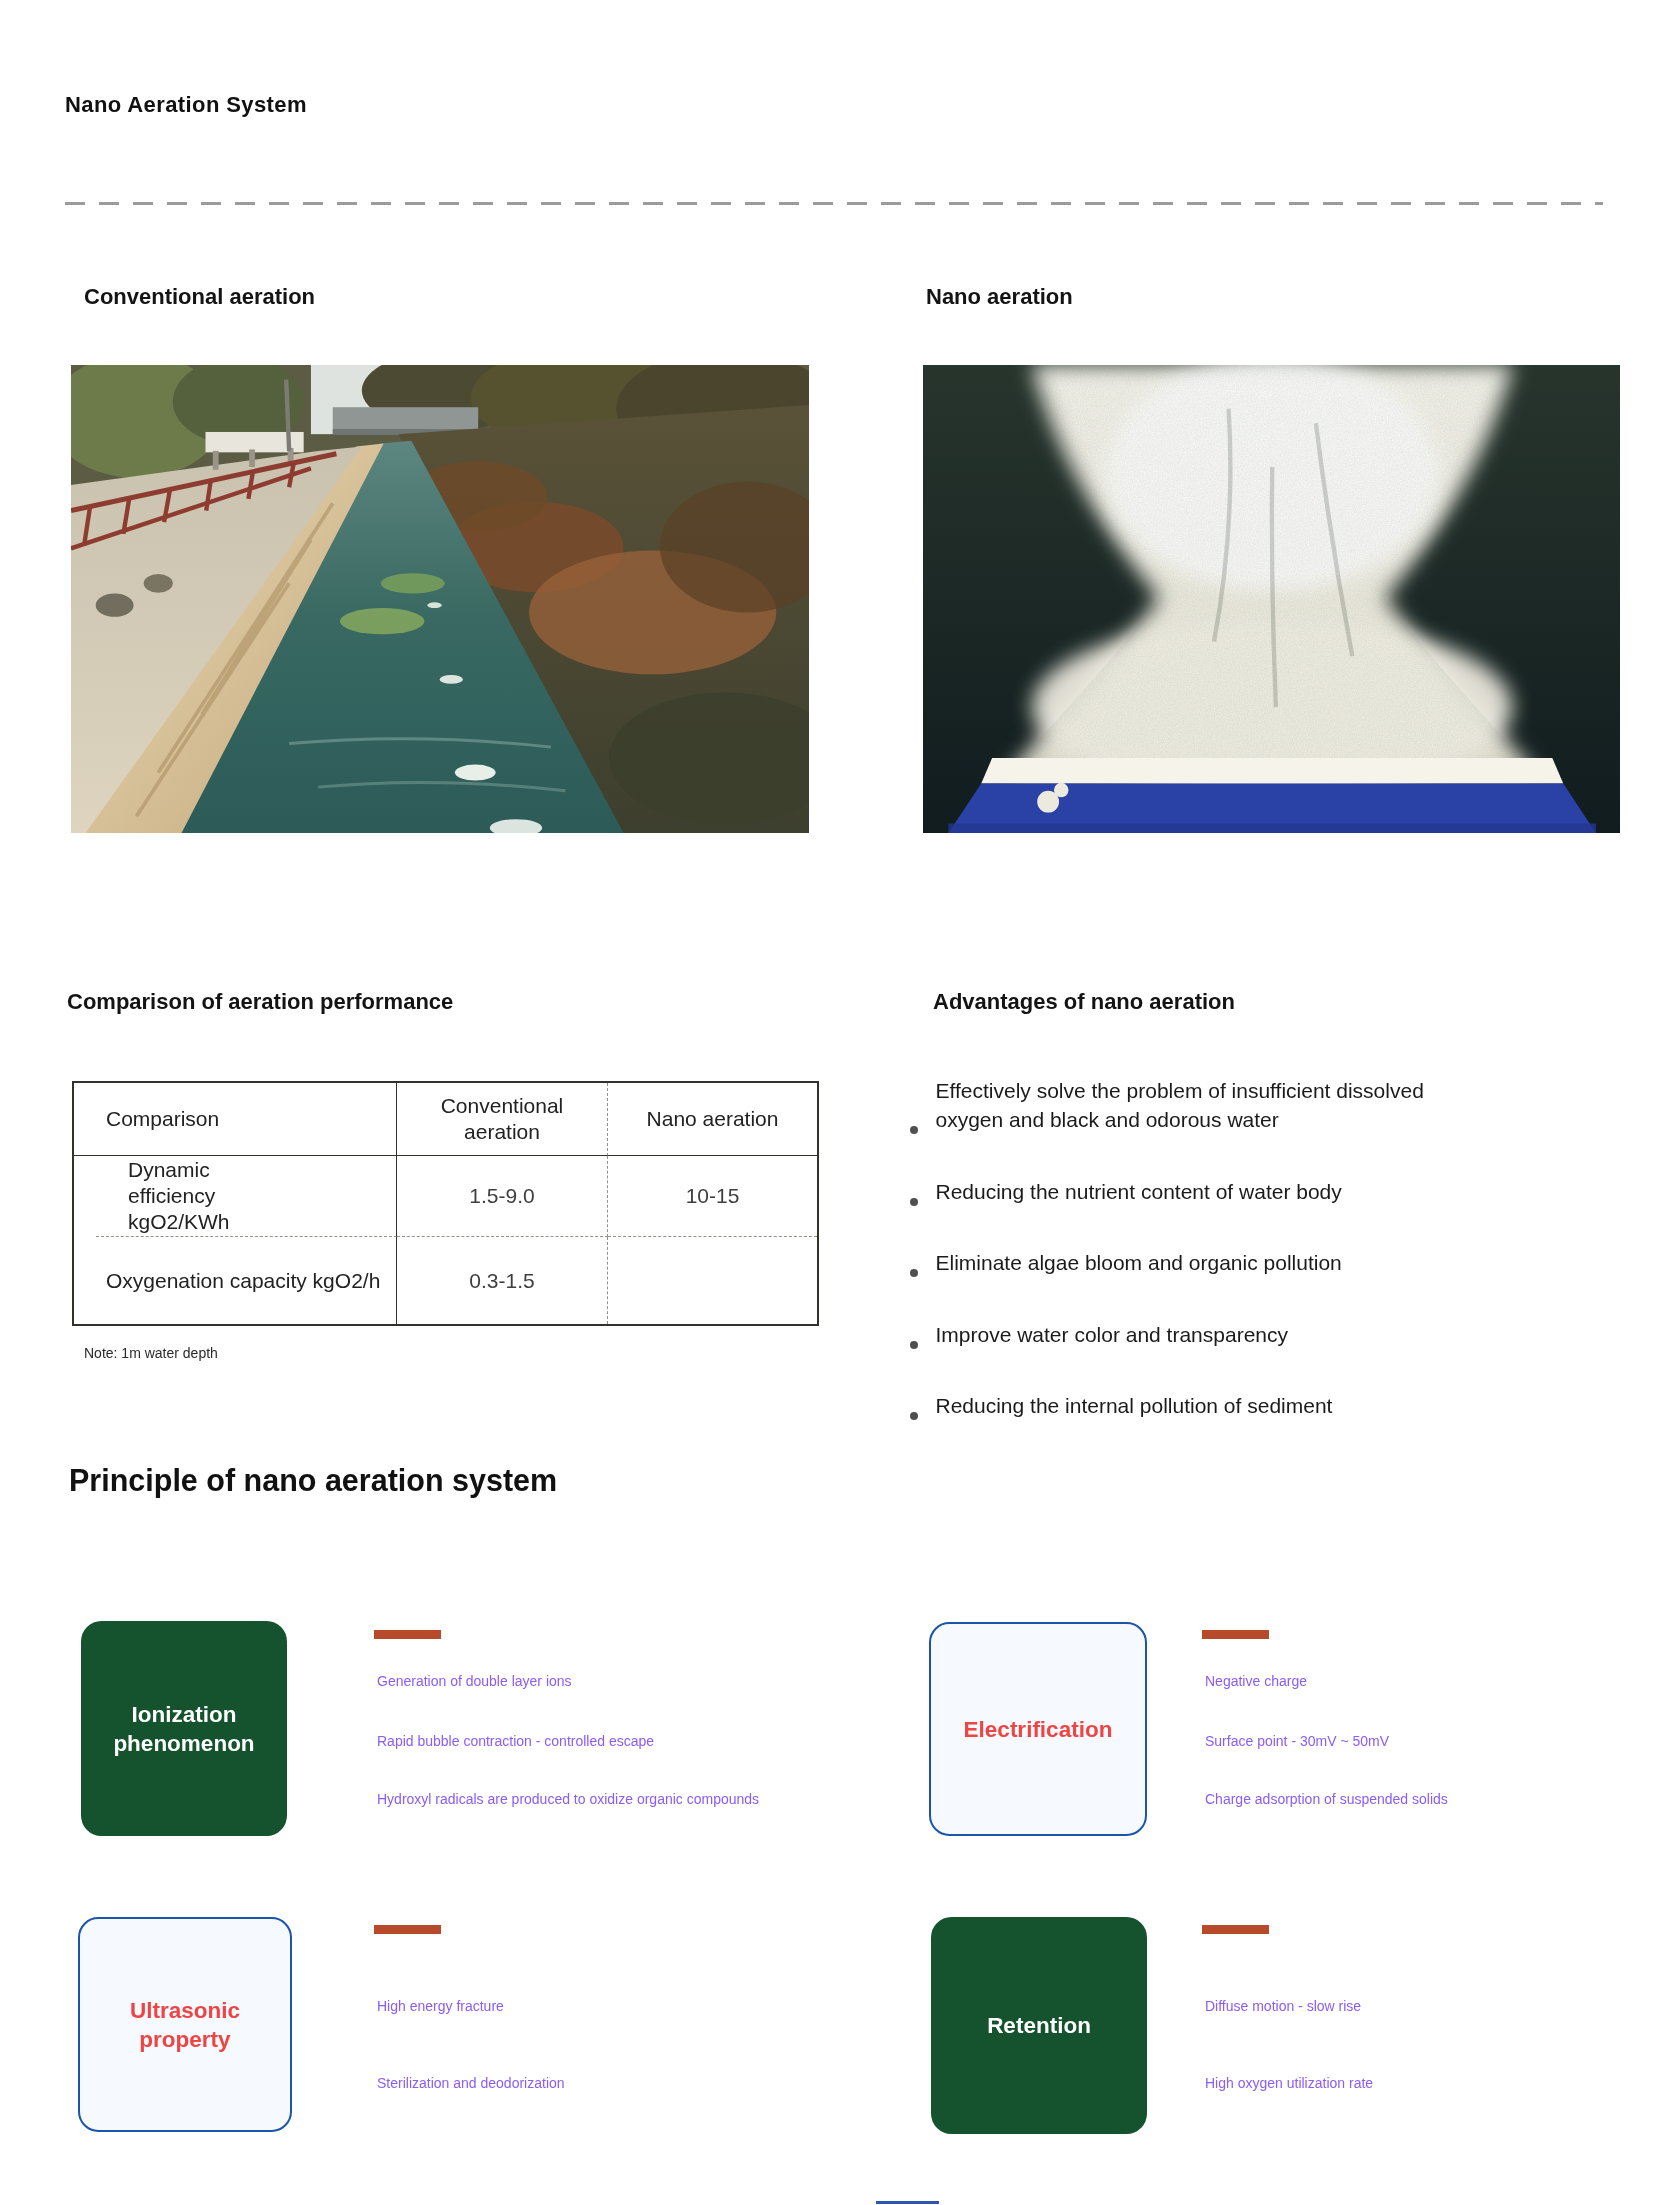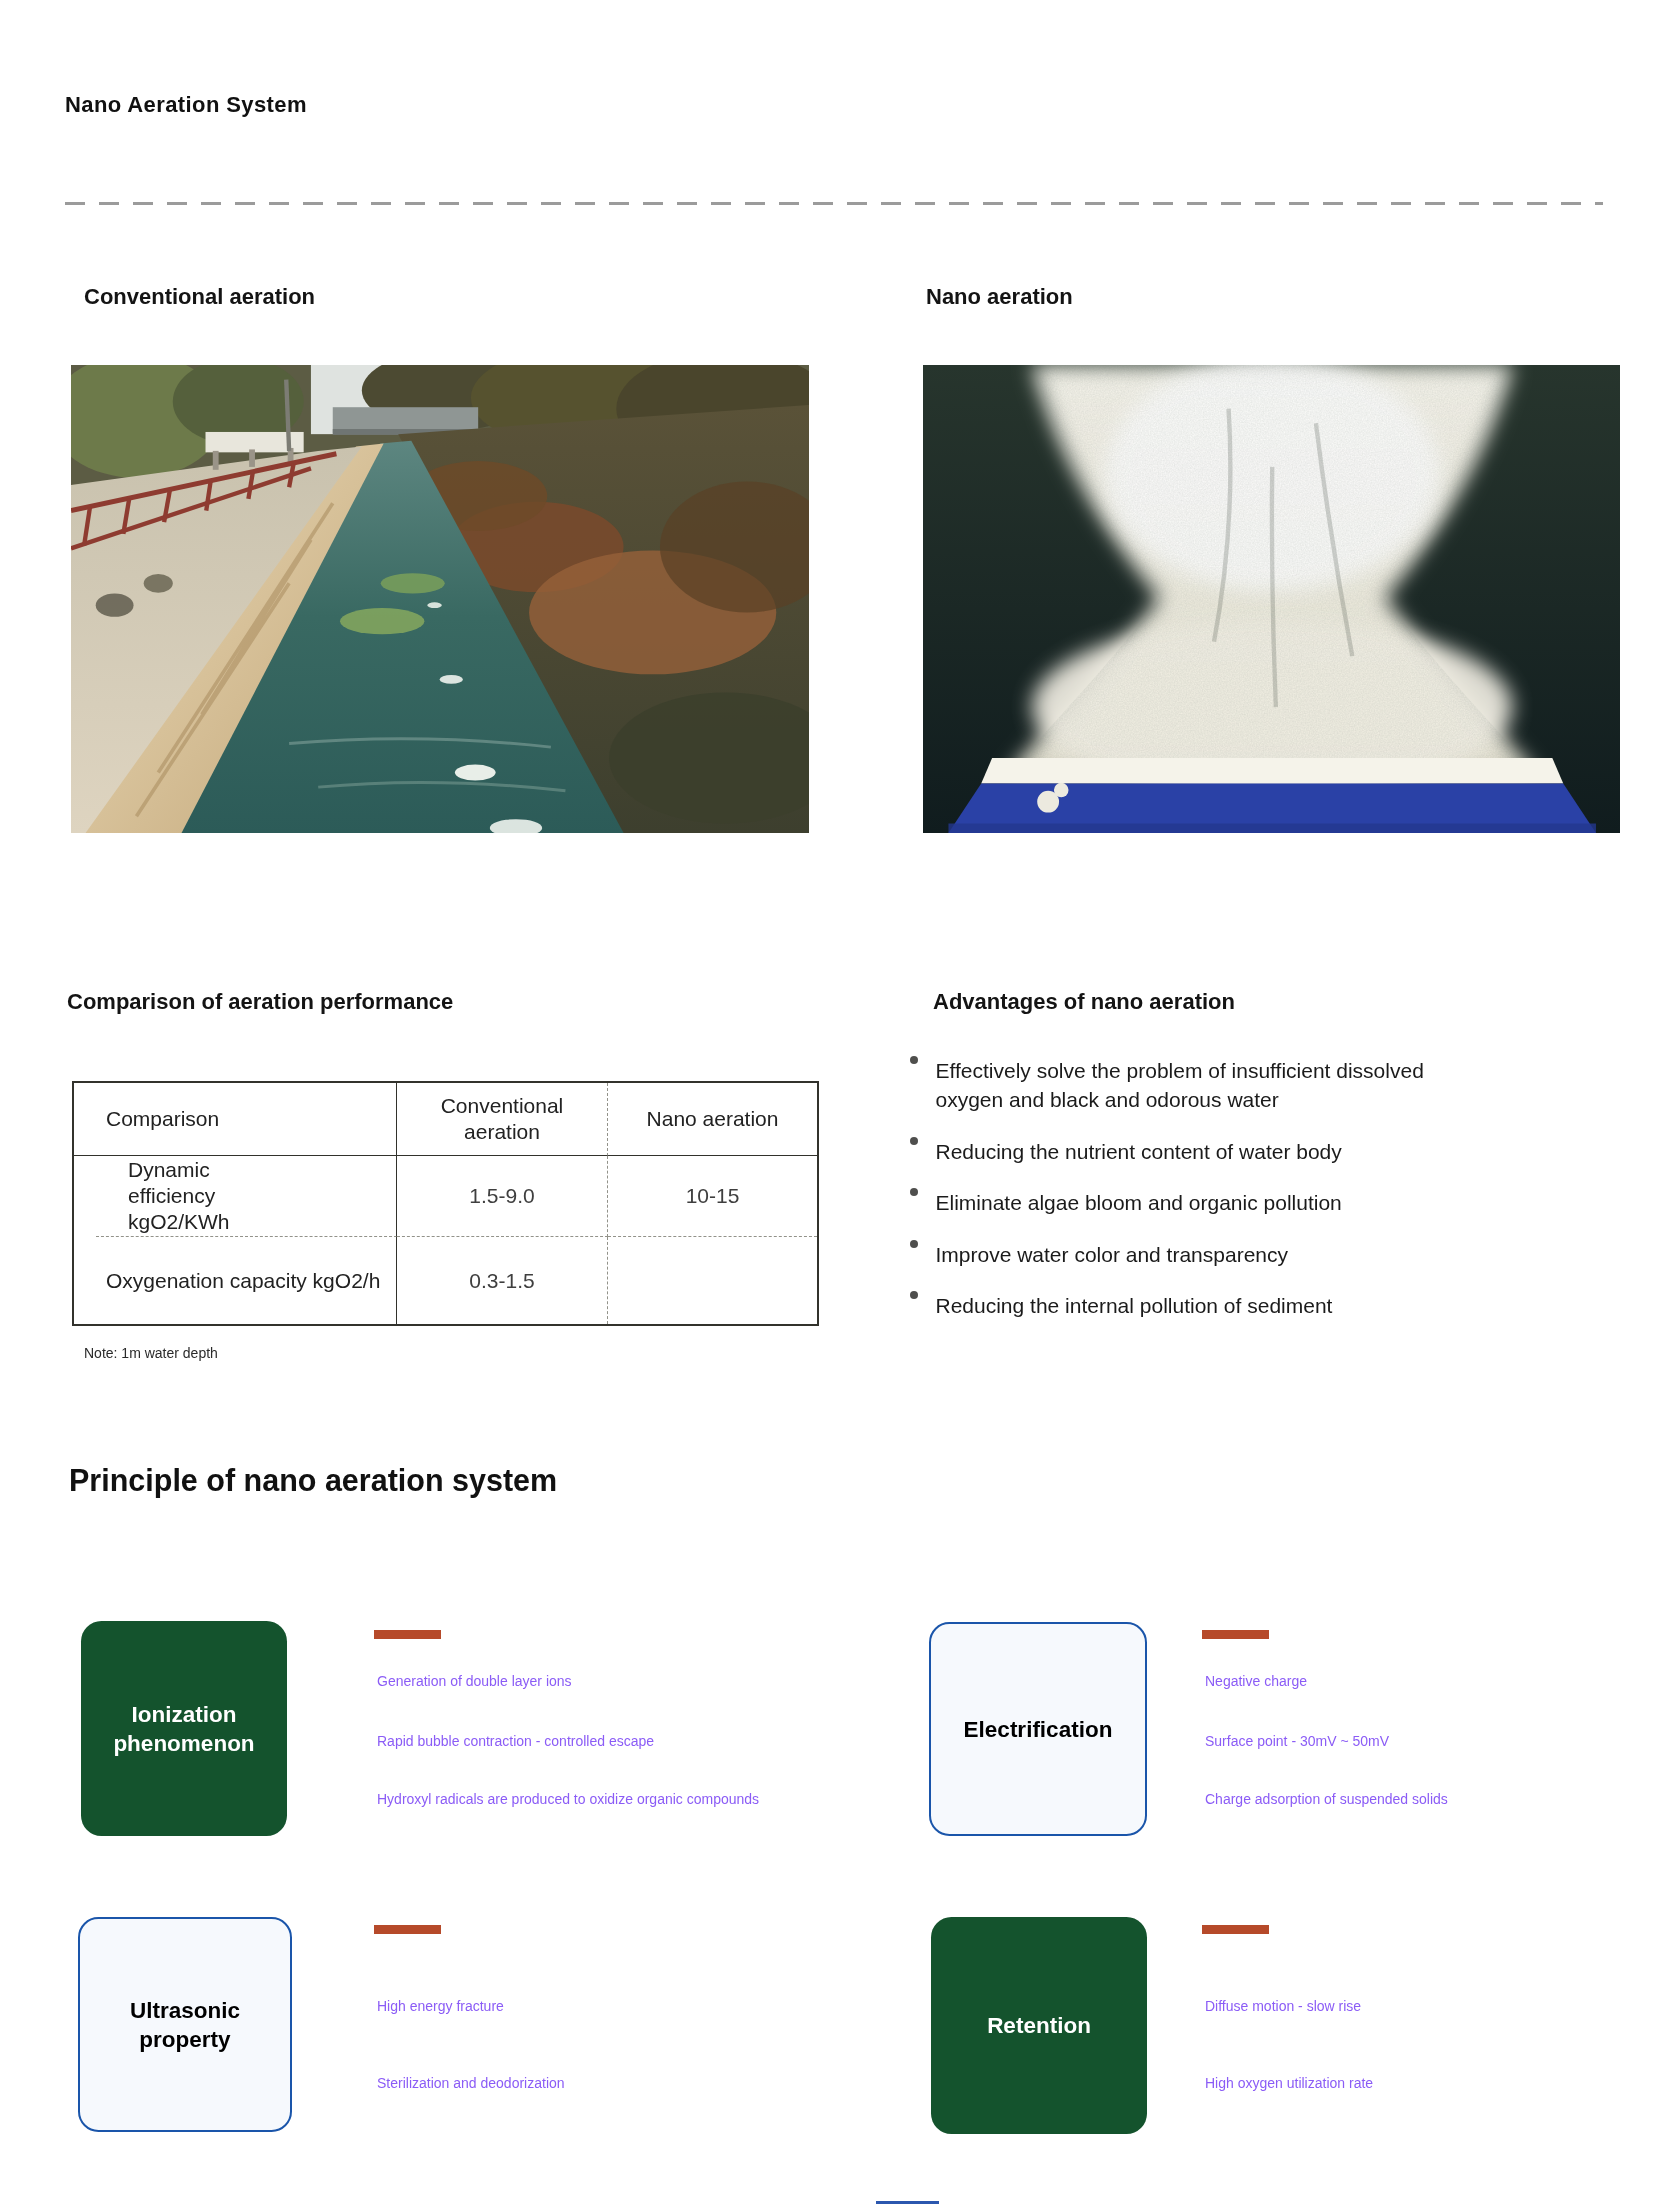--- a/index.html
+++ b/index.html
@@ -30,29 +30,29 @@
   .cell.lbl{justify-content:flex-start;text-align:left;padding-left:32px;}
   .cell.val{color:#3f3f3f;}
   .b-r-solid{border-right:1.5px solid #32322c;}
   .b-r-dash{border-right:1.5px dashed #92928a;}
   .b-b-solid{border-bottom:1.5px solid #32322c;}
   .b-b-dash{border-bottom:1.5px dashed #92928a;}
   .note{font-size:14px;color:#2a2a2a;}
 
   
   .adv-list{display:flex;flex-direction:column;gap:22.5px;width:567px;}
-  .adv-item{display:flex;align-items:flex-start;}
+  .adv-item{display:flex;align-items:flex-end;margin-top:20px;}
   .adv-dot{width:8px;height:8px;border-radius:50%;background:#4f4f4d;flex:0 0 8px;margin-right:17.5px;}
   .adv-text{font-size:21px;line-height:29px;color:#1b1b1b;width:524px;}
 
   
   .card{border-radius:20.4px;display:flex;align-items:center;justify-content:center;
     text-align:center;font-size:22.5px;font-weight:bold;line-height:29px;box-sizing:border-box;padding:0 13px;}
   .card.filled{background:#14532d;color:#ffffff;}
-  .card.outline{background:#f6f9fd;border:2.9px solid #1a55aa;color:#000000;}
+  .card.outline{background:#f6f9fd;border:2.9px solid #1a55aa;color:#ef4444;}
   .red-dash{width:67px;height:8.7px;background:#b64a2a;}
   .pt{font-size:14px;line-height:29px;color:#8b5cf6;width:473px;}
   .footer-mark{background:#2b57ae;height:2.9px;}
 </style>
 </head>
 <body>
 
 <div id="page">
 
   <div class="abs h1" style="left:65px;top:92px;">Nano Aeration System</div>

